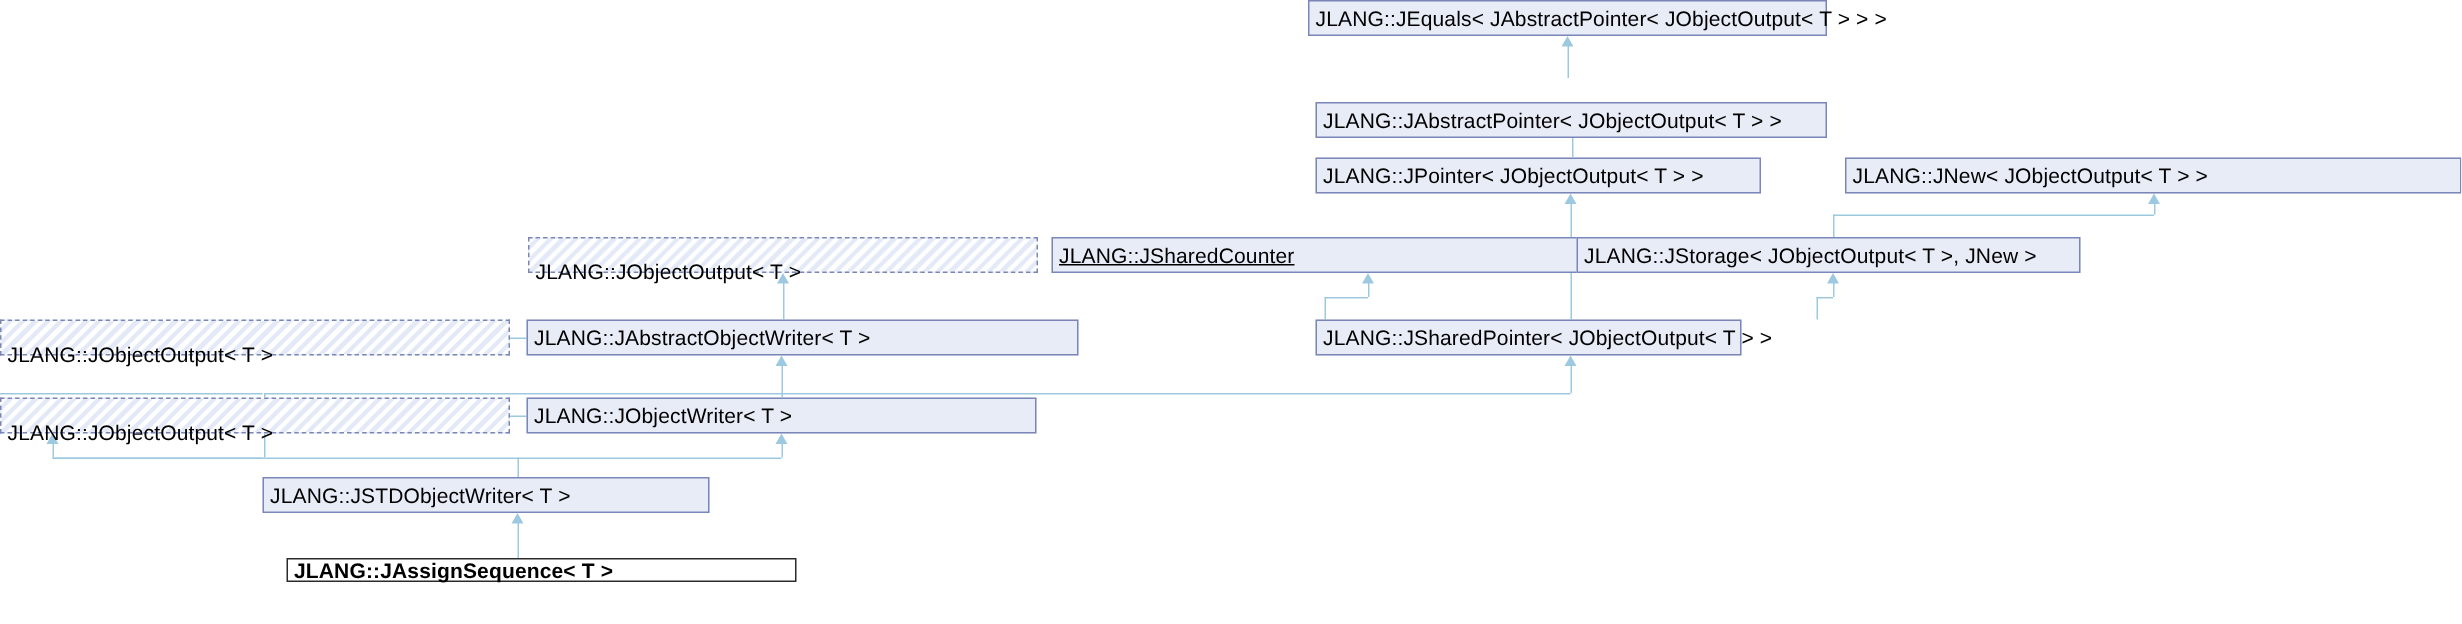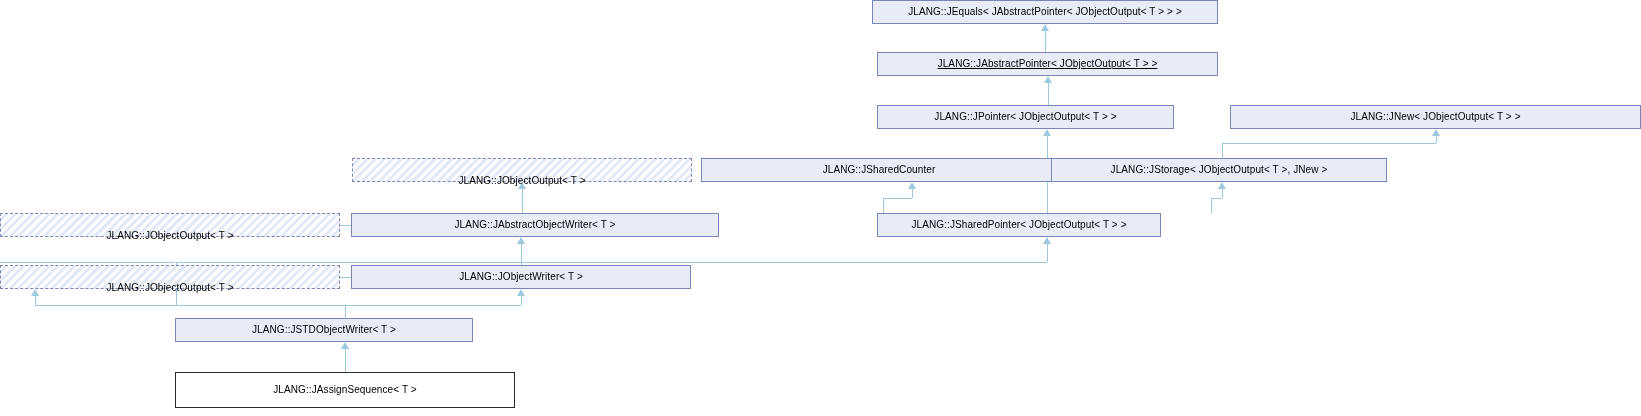--- a/index.html
+++ b/index.html
@@ -15,22 +15,21 @@
     width: 1641px;
     height: 416px;
     background: #ffffff;
     overflow: hidden;
   }
   .node {
     position: absolute;
     box-sizing: border-box;
     display: flex;
     align-items: center;
-    justify-content: center;
-    font-size: 10px;
+    font-size: 14px;
     line-height: 1;
     color: #000000;
     white-space: nowrap;
     letter-spacing: 0.1px;
   }
   
   .node.n-normal {
     background: #e8ecf7;
     border: 1px solid #7a86b8;
   }
@@ -120,33 +119,33 @@
       <div class="edge v" style="left: 521px; top: 295px; height: 10px;"></div>
       <div class="arrow" style="left: 517px; top: 289px;"></div>
       <div class="edge v" style="left: 345px; top: 305px; height: 13px;"></div>
       <div class="edge h" style="top: 305px; left: 35px; width: 140px;"></div>
       <div class="edge h" style="top: 262px; left: 0px; width: 175px;"></div>
     </div>
   <div id="node-layer">
       <div class="node n-normal" style="left: 872px; top: 0px; width: 346px; height: 24px;">
         <span class="lbl">JLANG::JEquals&lt; JAbstractPointer&lt; JObjectOutput&lt; T &gt; &gt; &gt;</span>
       </div>
-      <div class="node n-normal" style="left: 877px; top: 52px; width: 341px; height: 24px; text-decoration: underline;">
+      <div class="node n-normal" style="left: 877px; top: 68px; width: 341px; height: 24px;">
         <span class="lbl">JLANG::JAbstractPointer&lt; JObjectOutput&lt; T &gt; &gt;</span>
       </div>
       <div class="node n-normal" style="left: 877px; top: 105px; width: 297px; height: 24px;">
         <span class="lbl">JLANG::JPointer&lt; JObjectOutput&lt; T &gt; &gt;</span>
       </div>
       <div class="node n-normal" style="left: 1230px; top: 105px; width: 411px; height: 24px;">
         <span class="lbl">JLANG::JNew&lt; JObjectOutput&lt; T &gt; &gt;</span>
       </div>
       <div class="node n-hatched" style="left: 352px; top: 158px; width: 340px; height: 24px;">
         <span class="lbl">JLANG::JObjectOutput&lt; T &gt;</span>
       </div>
-      <div class="node n-normal" style="left: 701px; top: 158px; width: 356px; height: 24px;">
+      <div class="node n-normal" style="left: 701px; top: 158px; width: 356px; height: 24px; text-decoration: underline;">
         <span class="lbl">JLANG::JSharedCounter</span>
       </div>
       <div class="node n-normal" style="left: 1051px; top: 158px; width: 336px; height: 24px;">
         <span class="lbl">JLANG::JStorage&lt; JObjectOutput&lt; T &gt;, JNew &gt;</span>
       </div>
       <div class="node n-hatched" style="left: 0px; top: 213px; width: 340px; height: 24px;">
         <span class="lbl">JLANG::JObjectOutput&lt; T &gt;</span>
       </div>
       <div class="node n-normal" style="left: 351px; top: 213px; width: 368px; height: 24px;">
         <span class="lbl">JLANG::JAbstractObjectWriter&lt; T &gt;</span>
@@ -156,17 +155,17 @@
       </div>
       <div class="node n-hatched" style="left: 0px; top: 265px; width: 340px; height: 24px;">
         <span class="lbl">JLANG::JObjectOutput&lt; T &gt;</span>
       </div>
       <div class="node n-normal" style="left: 351px; top: 265px; width: 340px; height: 24px;">
         <span class="lbl">JLANG::JObjectWriter&lt; T &gt;</span>
       </div>
       <div class="node n-normal" style="left: 175px; top: 318px; width: 298px; height: 24px;">
         <span class="lbl">JLANG::JSTDObjectWriter&lt; T &gt;</span>
       </div>
-      <div class="node n-focus" style="left: 175px; top: 372px; width: 340px; height: 36px;">
+      <div class="node n-focus" style="left: 191px; top: 372px; width: 340px; height: 16px; font-weight: bold;">
         <span class="lbl">JLANG::JAssignSequence&lt; T &gt;</span>
       </div>
     </div>
 </div>
 
 </body></html>

